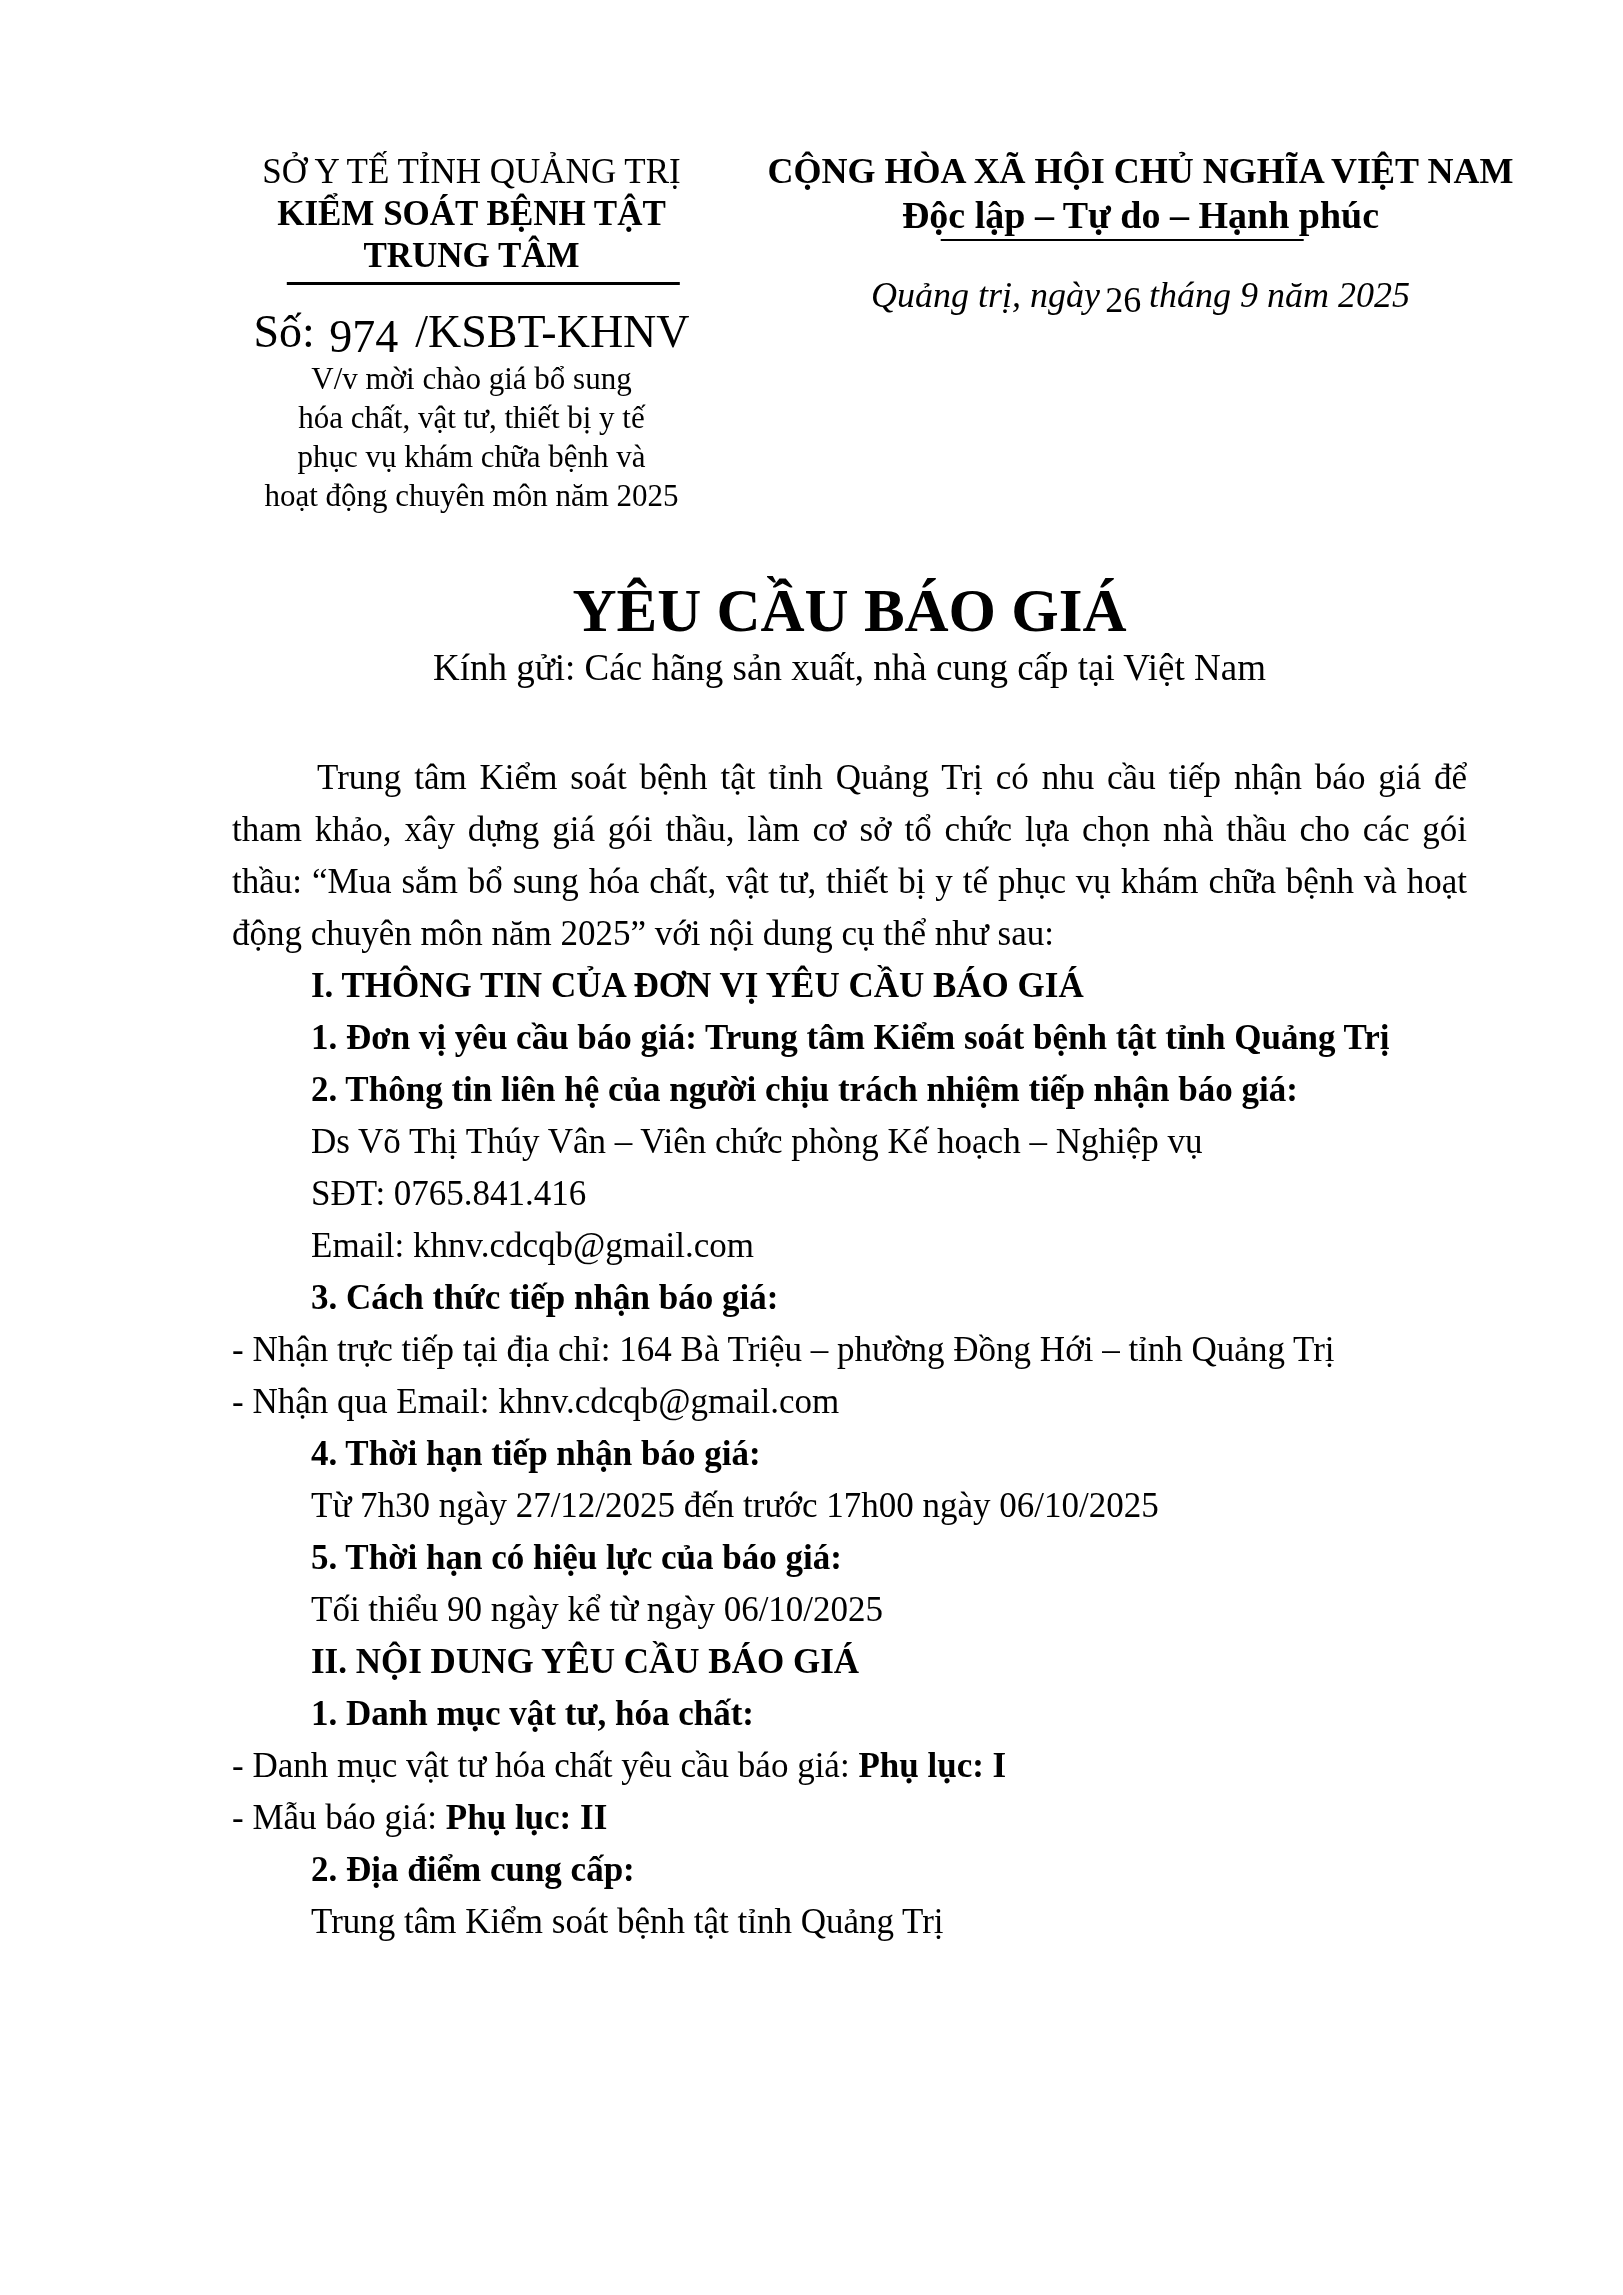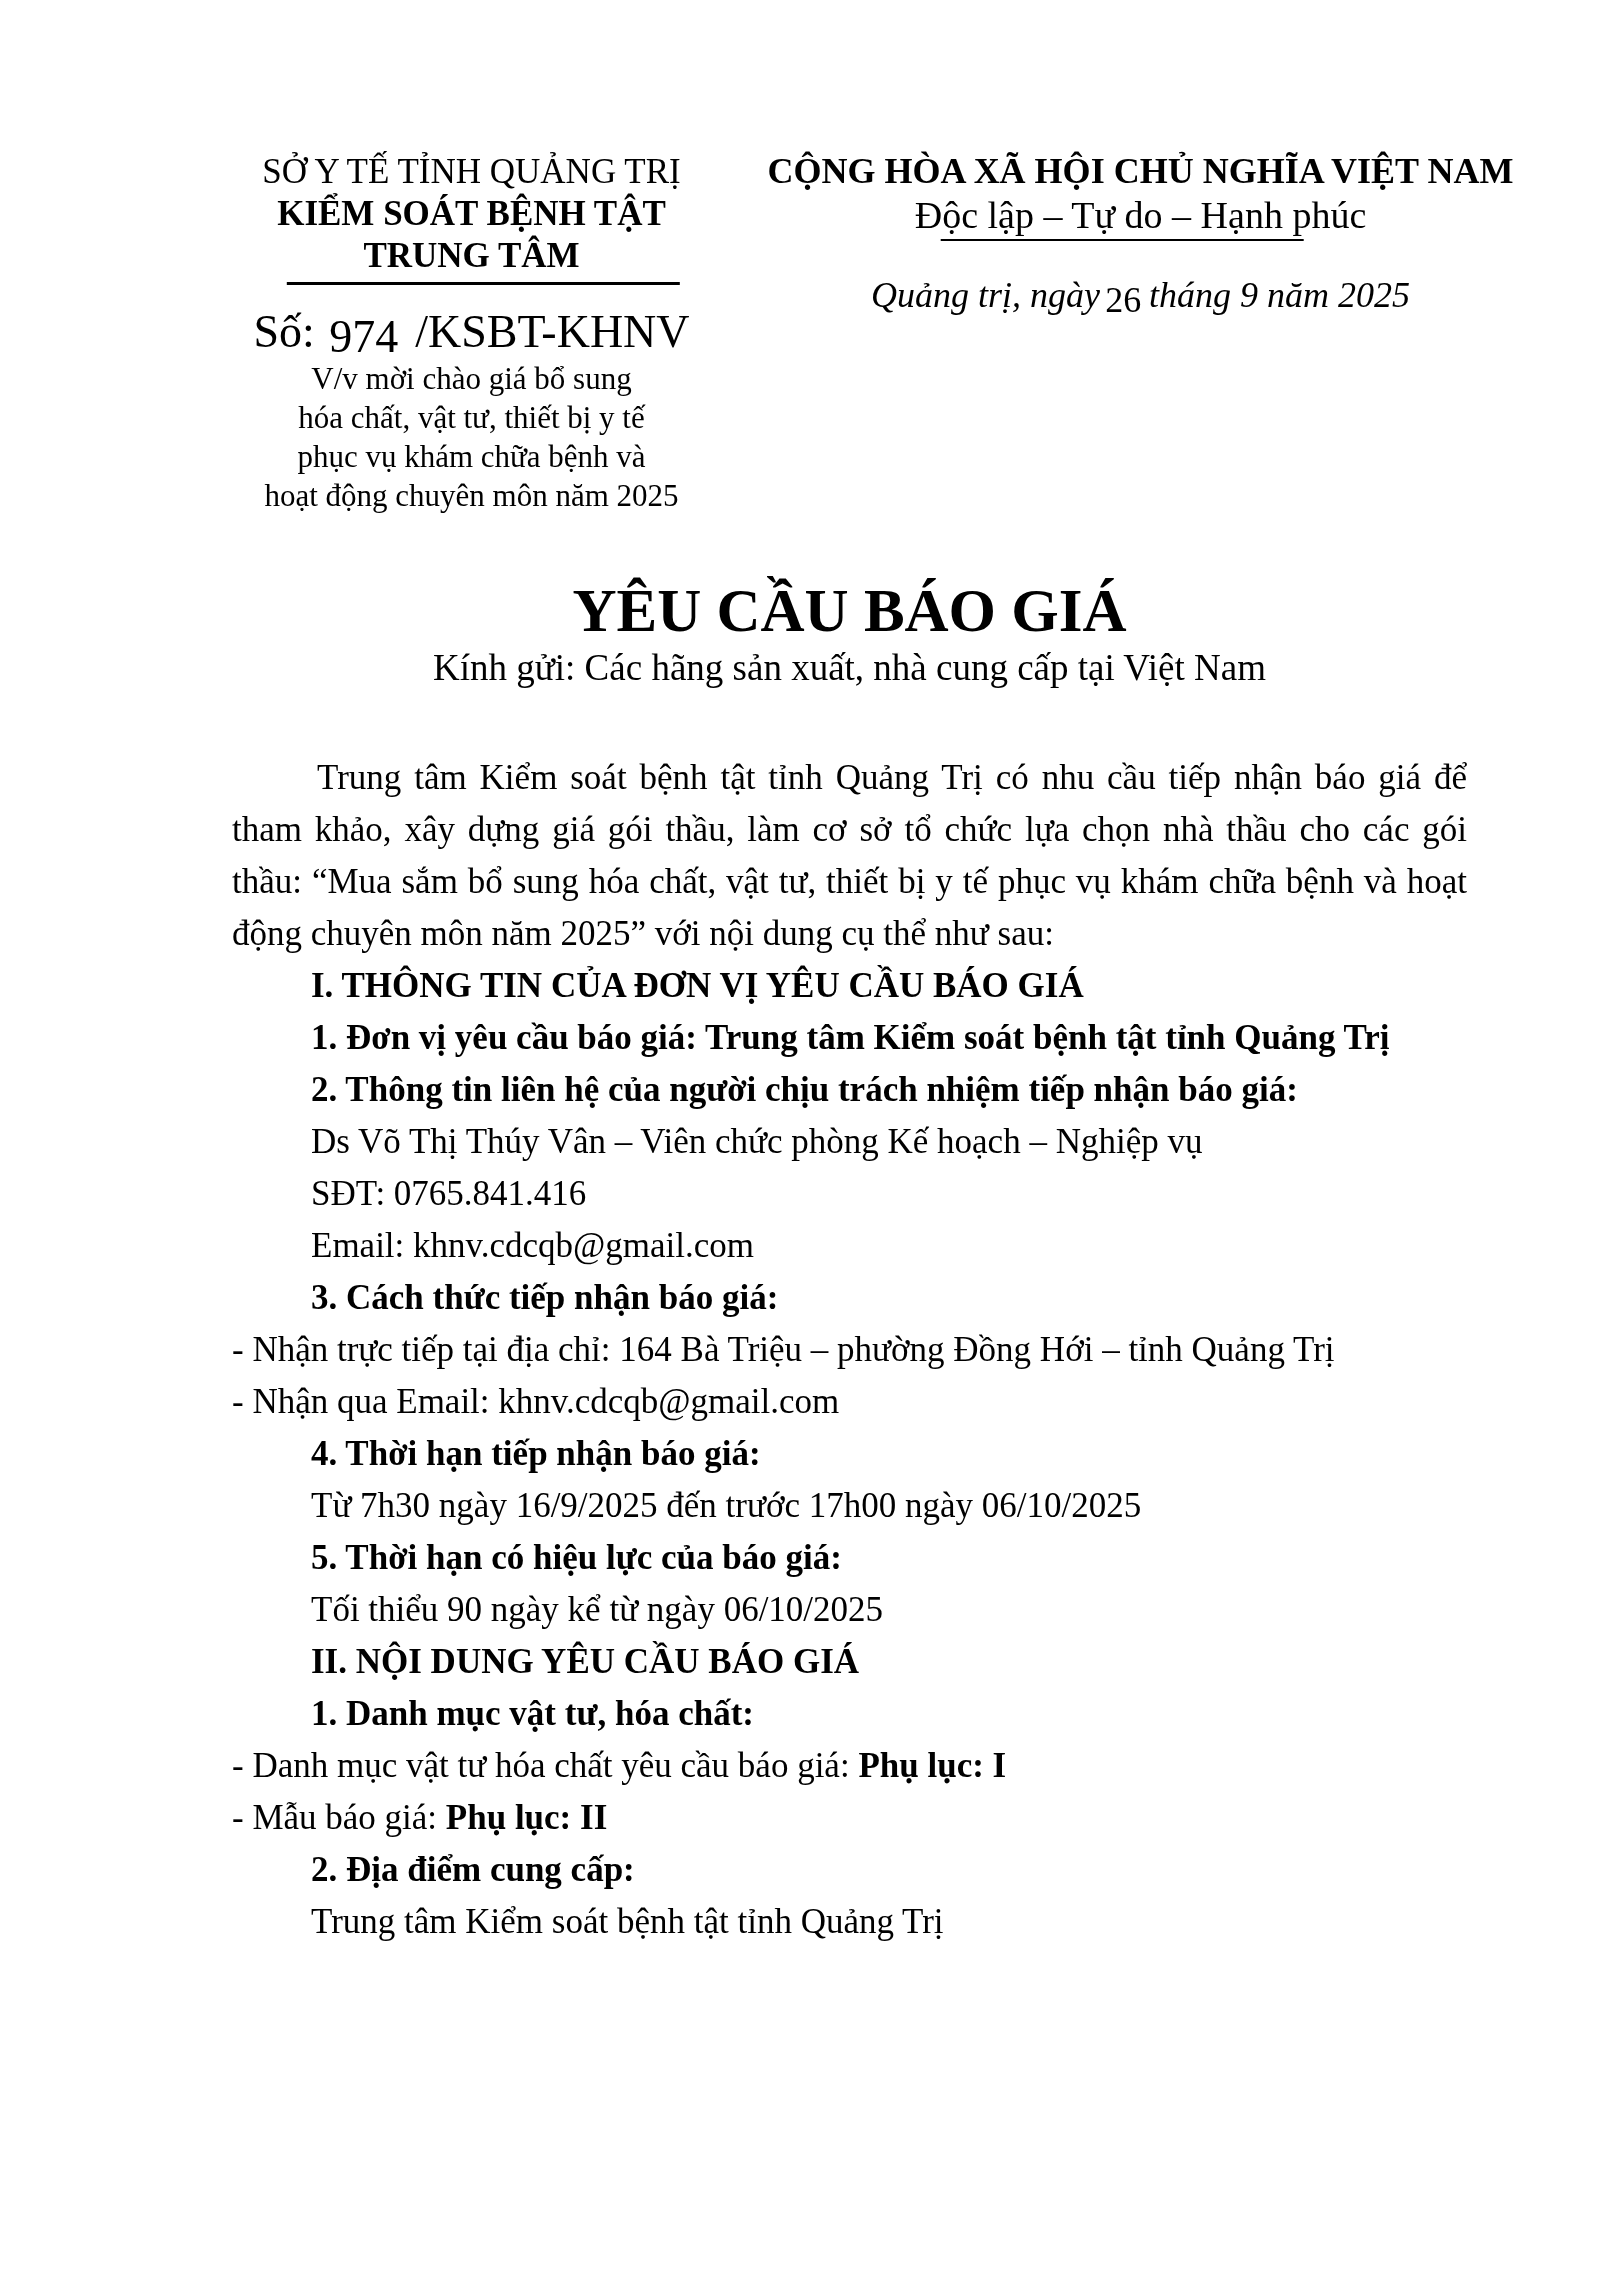--- a/index.html
+++ b/index.html
@@ -21,21 +21,21 @@
 
   .org-parent { font-size: 35px; line-height: 43px; }
   .org-name { font-weight: bold; font-size: 35px; line-height: 42px; }
   .org-rule { width: 393px; height: 2.6px; background: #000; margin: 5.2px auto 0; transform: translateX(11.8px); }
   .doc-no { font-size: 46px; line-height: 42px; margin-top: 26px; white-space: nowrap; }
   .doc-no .num { display: inline-block; transform: translateY(5.2px); margin: 0 17px 0 14.4px; }
   .subject { font-size: 31px; line-height: 39px; }
   .subject-first { margin-top: 6.5px; }
 
   .national { font-weight: bold; font-size: 36px; line-height: 43px; white-space: nowrap; }
-  .motto { font-weight: normal; font-size: 38px; line-height: 43px; margin-top: 1.3px; white-space: nowrap; }
+  .motto { font-weight: bold; font-size: 38px; line-height: 43px; margin-top: 1.3px; white-space: nowrap; }
   .motto-rule { width: 363px; height: 2.6px; background: #000; margin: 1.3px auto 0; transform: translateX(-18.3px); }
   .date-line { font-style: italic; font-size: 36px; line-height: 43px; margin-top: 33px; white-space: nowrap; }
   .date-line .num { font-style: normal; display: inline-block; transform: translateY(5.2px); margin: 0 7.9px 0 5.2px; }
 
   
   .title-block { margin-left: 232px; width: 1235px; text-align: center; }
   .doc-title { font-weight: bold; font-size: 61px; line-height: 62px; margin: 65px 0 0 0; }
   .doc-recipient { font-size: 37px; line-height: 47px; margin-top: 1.3px; }
 
   
@@ -85,21 +85,21 @@
     <p class="item bold">I. THÔNG TIN CỦA ĐƠN VỊ YÊU CẦU BÁO GIÁ</p>
     <p class="item bold">1. Đơn vị yêu cầu báo giá: Trung tâm Kiểm soát bệnh tật tỉnh Quảng Trị</p>
     <p class="item bold">2. Thông tin liên hệ của người chịu trách nhiệm tiếp nhận báo giá:</p>
     <p class="item">Ds Võ Thị Thúy Vân – Viên chức phòng Kế hoạch – Nghiệp vụ</p>
     <p class="item">SĐT: 0765.841.416</p>
     <p class="item">Email: khnv.cdcqb@gmail.com</p>
     <p class="item bold">3. Cách thức tiếp nhận báo giá:</p>
     <p class="item flush">- Nhận trực tiếp tại địa chỉ: 164 Bà Triệu – phường Đồng Hới – tỉnh Quảng Trị</p>
     <p class="item flush">- Nhận qua Email: khnv.cdcqb@gmail.com</p>
     <p class="item bold">4. Thời hạn tiếp nhận báo giá:</p>
-    <p class="item">Từ 7h30 ngày 16/9/2025 đến trước 17h00 ngày 06/10/2025</p>
+    <p class="item">Từ 7h30 ngày 27/12/2025 đến trước 17h00 ngày 06/10/2025</p>
     <p class="item bold">5. Thời hạn có hiệu lực của báo giá:</p>
     <p class="item">Tối thiểu 90 ngày kể từ ngày 06/10/2025</p>
 
     <p class="item bold">II. NỘI DUNG YÊU CẦU BÁO GIÁ</p>
     <p class="item bold">1. Danh mục vật tư, hóa chất:</p>
     <p class="item flush"><span>- Danh mục vật tư hóa chất yêu cầu báo giá: </span><span class="bold">Phụ lục: I</span></p>
     <p class="item flush"><span>- Mẫu báo giá: </span><span class="bold">Phụ lục: II</span></p>
     <p class="item bold">2. Địa điểm cung cấp:</p>
     <p class="item">Trung tâm Kiểm soát bệnh tật tỉnh Quảng Trị</p>
   </div>

